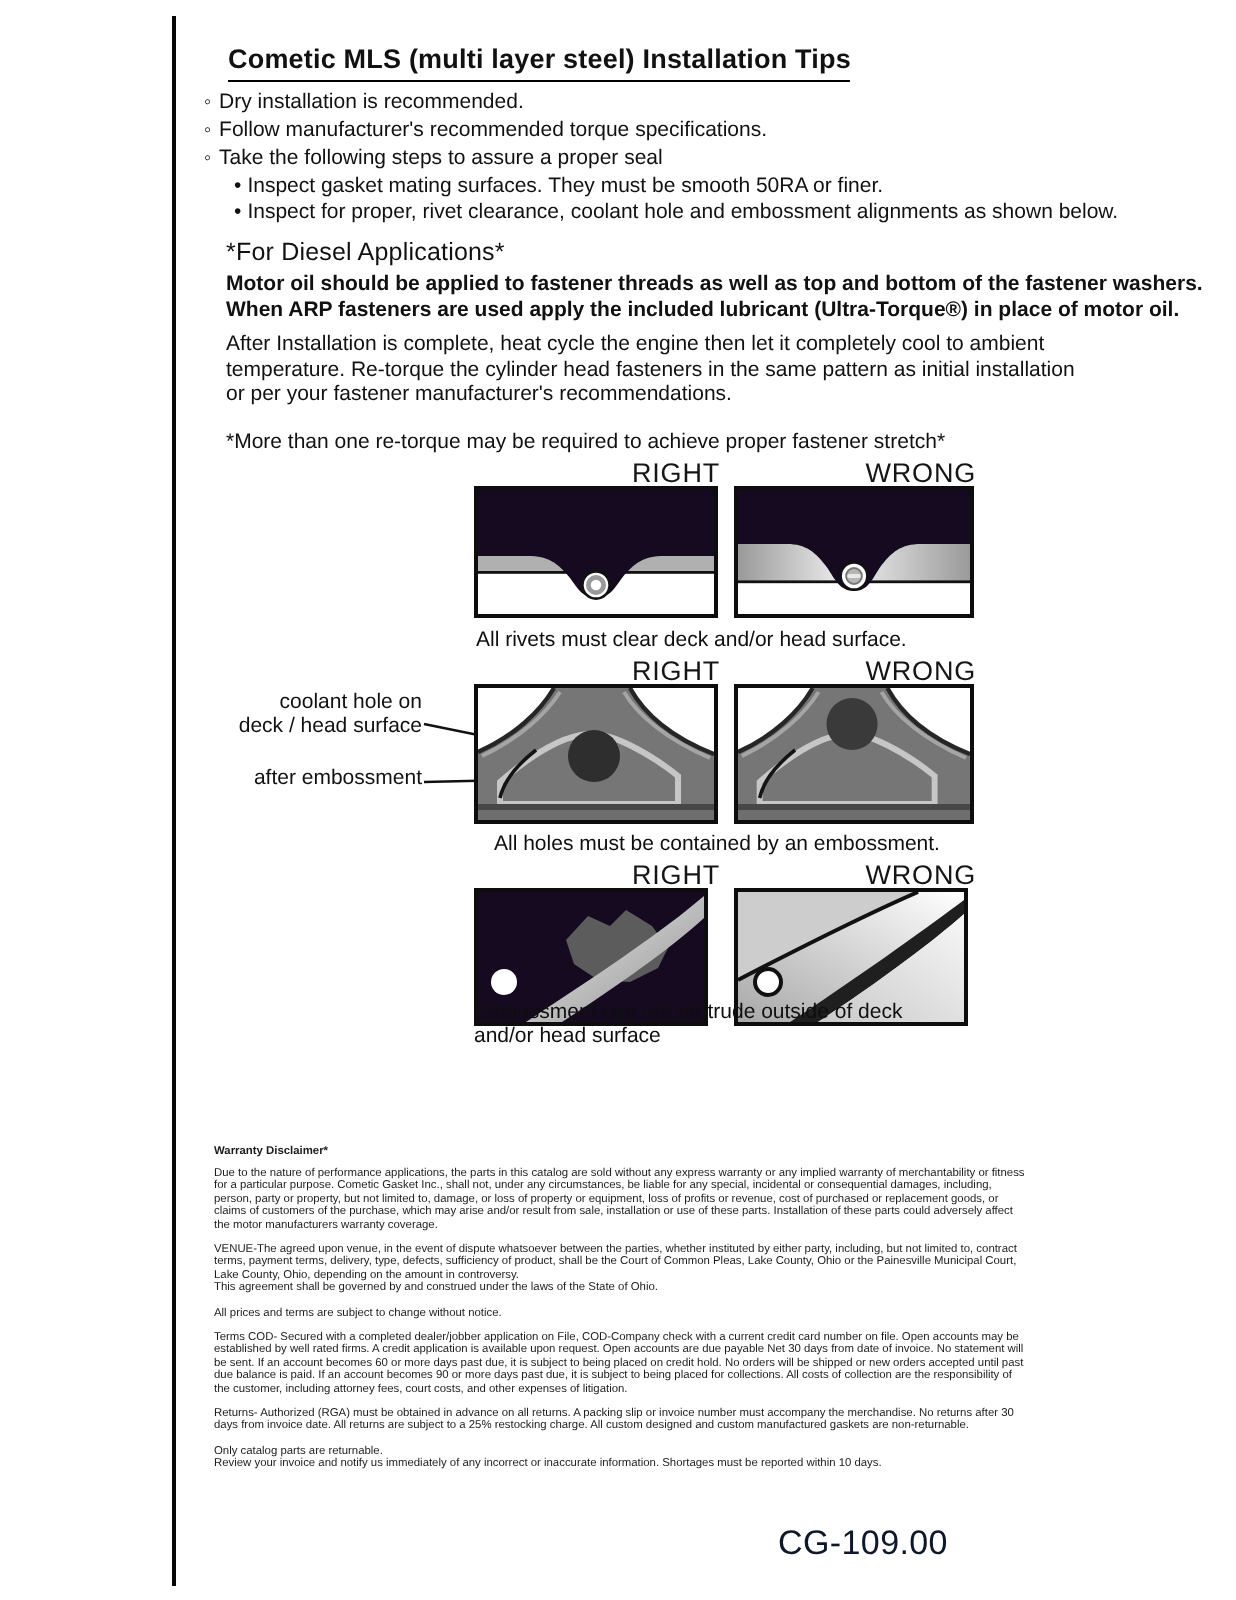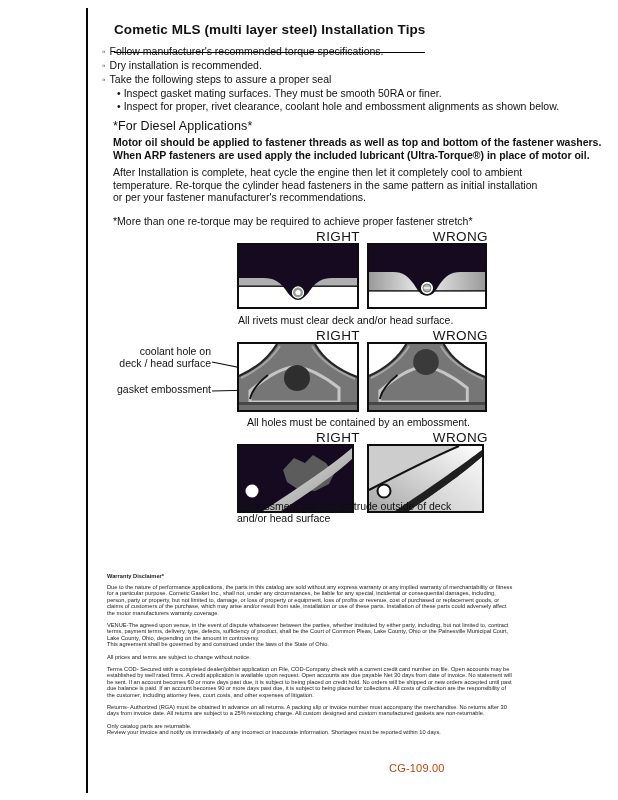--- a/index.html
+++ b/index.html
@@ -5,51 +5,51 @@
   html,body{margin:0;padding:0;}
   body{
     width:618px;height:800px;position:relative;background:#ffffff;
     font-family:"Liberation Sans","DejaVu Sans",sans-serif;color:#111;
     overflow:hidden;-webkit-font-smoothing:antialiased;
   }
   .abs{position:absolute;}
   .rule-left{left:86px;top:8px;width:1.5px;height:785px;background:#070707;}
   .doc-title{
     left:114px;top:22px;font-size:13.5px;font-weight:bold;
-    border-bottom:1.6px solid #000;padding-bottom:15px;letter-spacing:.1px;
+    border-bottom:1.6px solid #000;padding-bottom:3px;letter-spacing:.1px;
   }
   .tips{left:102px;top:45px;font-size:10.5px;line-height:12.9px;white-space:nowrap;}
   .bullet::before{content:"\25E6";margin-right:4px;font-size:10px;}
   .subbullet{margin-left:15px;}
   .subbullet::before{content:"\2022";margin-right:3px;}
   .diesel-heading{left:113px;top:119px;font-size:12.5px;font-weight:normal;letter-spacing:.1px;}
   .para{left:113px;font-size:10.5px;line-height:12.5px;white-space:pre-line;width:505px;}
   .p1{top:136px;font-weight:bold;}
   .p2{top:166px;}
   .note{top:215px;}
   .dlabel{font-size:13.5px;letter-spacing:.4px;text-align:right;color:#151515;}
   .dbox{border:2.5px solid #0d0d0d;background:#fff;}
   .dbox svg{display:block;}
   .dcaption{font-size:10.5px;line-height:12px;white-space:pre-line;color:#0f0f0f;}
   .sidelabel{left:106px;width:105px;text-align:right;font-size:10.5px;line-height:11.5px;white-space:pre-line;}
   .legal{left:107px;top:573px;width:408px;font-size:5.7px;line-height:6.4px;color:#1c1c1c;}
   .legal .lt{font-weight:bold;margin-bottom:4.5px;}
   .legal p{margin:0 0 6px 0;white-space:pre-line;}
-  .footer-code{left:389px;top:762px;font-size:11px;color:#c2410c;letter-spacing:.2px;}
+  .footer-code{left:389px;top:762px;font-size:17px;color:#0f172a;letter-spacing:.2px;}
 </style>
 </head>
 <body>
 
 <div class="abs rule-left"></div>
 
 <div class="abs doc-title">Cometic MLS (multi layer steel) Installation Tips</div>
 
 <div class="abs tips">
+  <div class="bullet">Dry installation is recommended.</div>
   <div class="bullet">Follow manufacturer's recommended torque specifications.</div>
-  <div class="bullet">Dry installation is recommended.</div>
   <div class="bullet">Take the following steps to assure a proper seal</div>
   <div class="subbullet">Inspect gasket mating surfaces.  They must be smooth 50RA or finer.</div>
   <div class="subbullet">Inspect for proper, rivet clearance, coolant hole and embossment alignments as shown below.</div>
 </div>
 
 <div class="abs diesel-heading">*For Diesel Applications*</div>
 <div class="abs para p1">Motor oil should be applied to fastener threads as well as top and bottom of the fastener washers.
 When ARP fasteners are used apply the included lubricant (Ultra-Torque®) in place of motor oil.</div>
 <div class="abs para p2">After Installation is complete, heat cycle the engine then let it completely cool to ambient
 temperature. Re-torque the cylinder head fasteners in the same pattern as initial installation
@@ -90,21 +90,21 @@
   </svg>
 </div>
 
 <div class="abs dcaption" style="left:238px;top:314px;">All rivets must clear deck and/or head surface.</div>
 
 <div class="abs dlabel" style="left:237px;top:328px;width:123px;">RIGHT</div>
 <div class="abs dlabel" style="left:367px;top:328px;width:121px;">WRONG</div>
 
 <div class="abs sidelabel" style="top:346px;">coolant hole on
 deck / head surface</div>
-<div class="abs sidelabel" style="top:384px;">gasket embossment</div>
+<div class="abs sidelabel" style="top:384px;">after embossment</div>
 
 <svg class="abs" style="left:150px;top:342px;" width="160" height="60" viewBox="0 0 160 60">
   <line x1="62" y1="20" x2="146" y2="37" stroke="#111" stroke-width="1.2"></line>
   <line x1="62" y1="49" x2="105" y2="48" stroke="#111" stroke-width="1.2"></line>
 </svg>
 
 <div class="abs dbox" style="left:237px;top:342px;width:118px;height:66px;">
   <svg width="118" height="66" viewBox="0 0 118 66" preserveAspectRatio="none">
     <rect x="0" y="0" width="118" height="66" fill="#767676"></rect>
     <path d="M0,0 H38 C31,12 18,24 0,32 Z" fill="#ffffff"></path>

